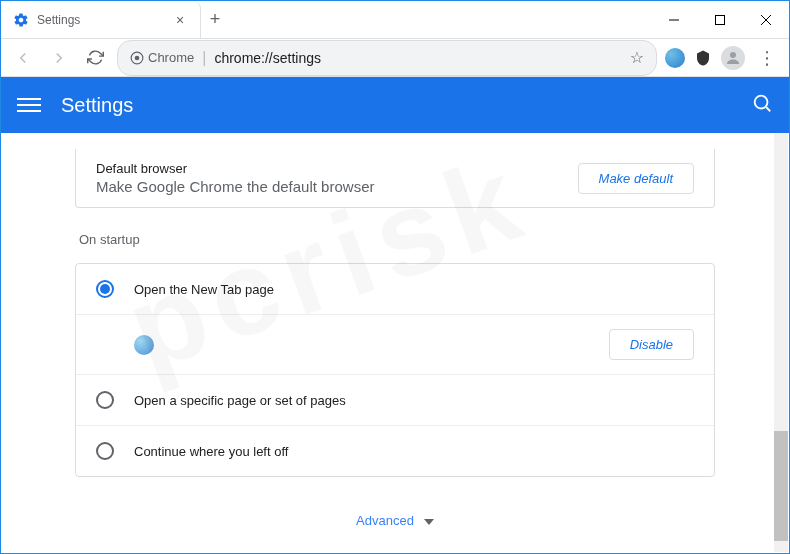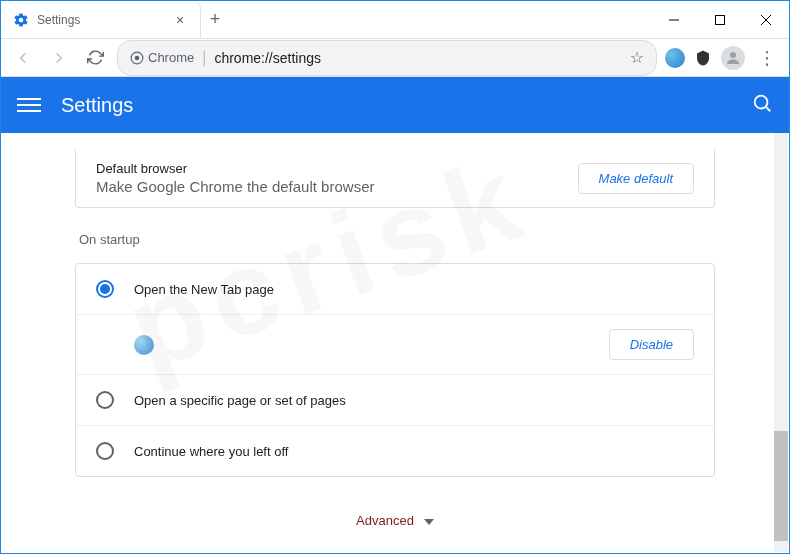--- a/index.html
+++ b/index.html
@@ -50,21 +50,21 @@
     .radio { width: 18px; height: 18px; border: 2px solid #5f6368; border-radius: 50%; position: relative; flex-shrink: 0; }
     .radio.checked { border-color: #1a73e8; }
     .radio.checked::after { content: ''; position: absolute; top: 2px; left: 2px; width: 10px; height: 10px; background: #1a73e8; border-radius: 50%; }
     .radio-label { font-size: 13px; color: #202124; }
     
     .controlled-row { padding: 14px 20px 14px 58px; display: flex; align-items: center; gap: 12px; border-bottom: 1px solid #eeeeee; }
     .ext-badge { width: 20px; height: 20px; border-radius: 50%; background: radial-gradient(circle at 30% 30%, #a0d8ef, #4a90d9); flex-shrink: 0; }
     .ctrl-text { font-size: 13px; color: #5f6368; }
     .ctrl-text .ext-name { color: #1a73e8; cursor: pointer; }
     
-    .advanced { text-align: center; margin-top: 36px; font-size: 13px; color: #7f1d1d; cursor: pointer; display: flex; align-items: center; justify-content: center; gap: 10px; }
+    .advanced { text-align: center; margin-top: 36px; font-size: 13px; color: #3b82f6; cursor: pointer; display: flex; align-items: center; justify-content: center; gap: 10px; }
     
     .scrollbar-track { position: absolute; right: 1px; top: 132px; bottom: 1px; width: 14px; background: #f1f1f1; }
     .scrollbar-thumb { position: absolute; right: 1px; width: 14px; background: #c1c1c1; top: 430px; height: 110px; }
     
     
     .wm { position: absolute; font-size: 120px; color: rgba(0,0,0,0.03); transform: rotate(-20deg); pointer-events: none; font-weight: bold; letter-spacing: 10px; }
   </style>
 </head>
 <body>
 

